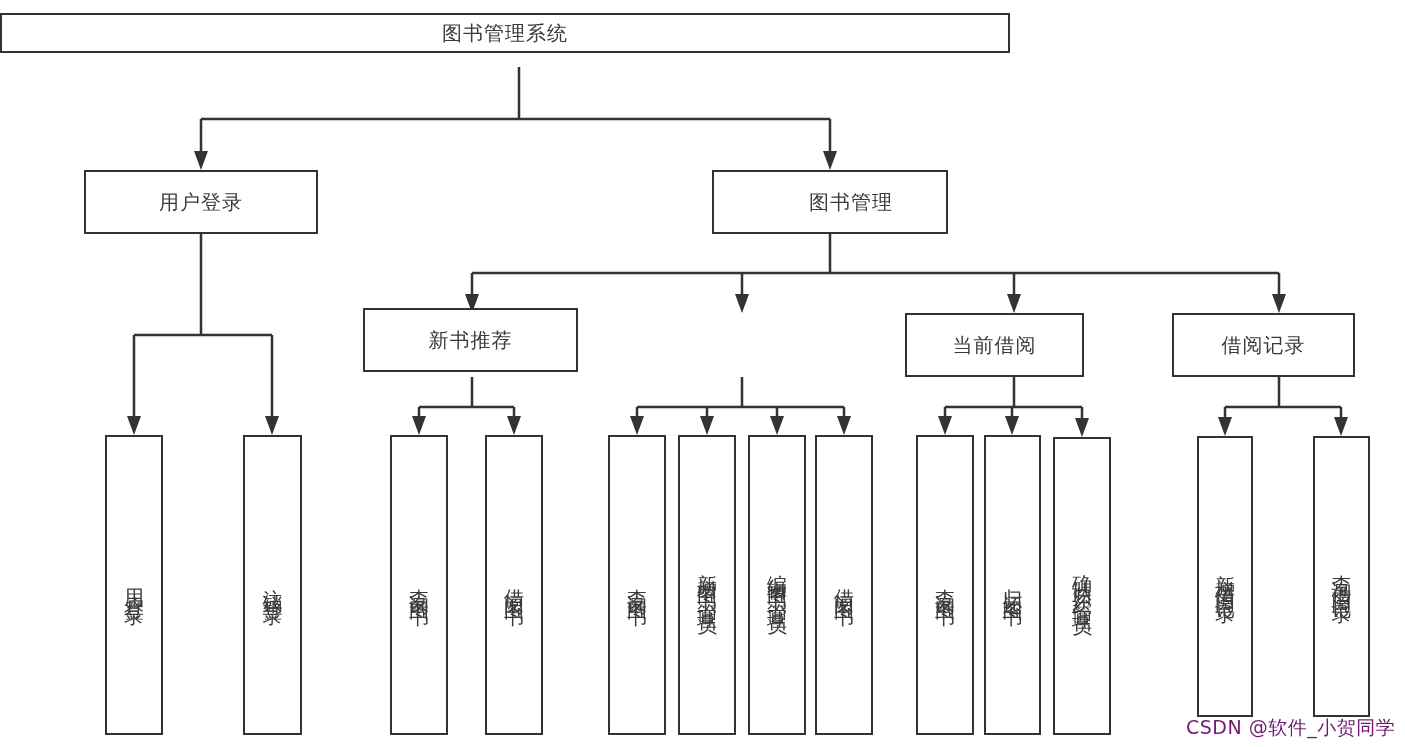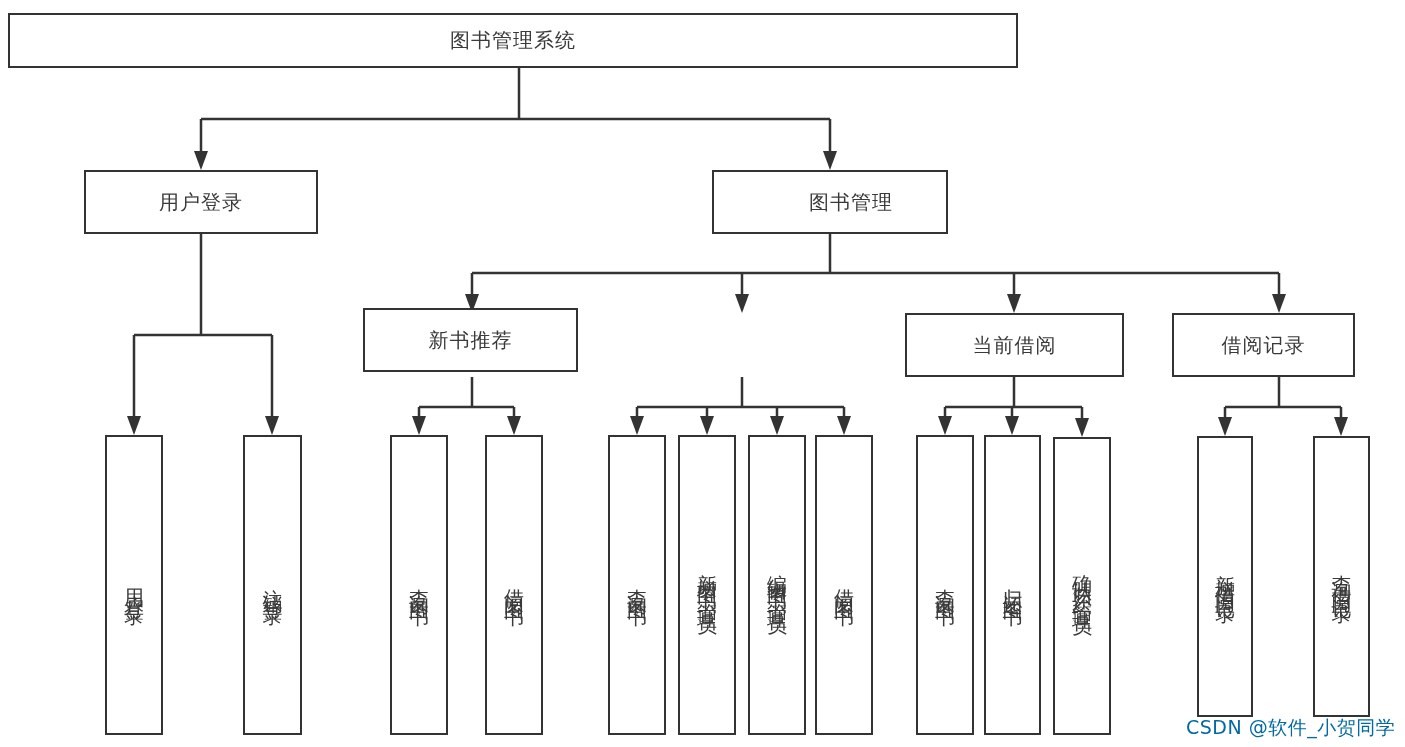--- a/index.html
+++ b/index.html
@@ -45,21 +45,21 @@
     letter-spacing: 6px;
     line-height: 1.05;
     color: #3a3a3a;
   }
   .watermark {
     position: absolute;
     left: 1186px;
     top: 715px;
     font-size: 19px;
     letter-spacing: 0.5px;
-    color: #0369a1;
+    color: #701a75;
     white-space: nowrap;
     text-shadow: 1px 1px 0 rgba(255,255,255,0.9);
   }
 </style>
 </head>
 <body>
 
 <div class="stage">
 
   <svg class="connectors" viewBox="0 0 1405 747">
@@ -88,27 +88,27 @@
       <path d="M770 416 L784 416 L777 435 Z"></path>
       <path d="M837 416 L851 416 L844 435 Z"></path>
       <path d="M938 416 L952 416 L945 435 Z"></path>
       <path d="M1005 416 L1019 416 L1012 435 Z"></path>
       <path d="M1075 418 L1089 418 L1082 437 Z"></path>
       <path d="M1218 417 L1232 417 L1225 436 Z"></path>
       <path d="M1334 417 L1348 417 L1341 436 Z"></path>
     </g>
   </svg>
 
-  <div class="node hnode" style="left:8px; top:13px; width:1010px; height:55px;">图书管理系统</div>
+  <div class="node hnode" style="left:0; top:13px; width:1010px; height:40px;">图书管理系统</div>
 
   <div class="node hnode" style="left:84px; top:170px; width:234px; height:64px;">用户登录</div>
   <div class="node hnode" style="left:712px; top:170px; width:236px; height:64px;padding-left:42px;">图书管理</div>
 
   <div class="node hnode" style="left:363px; top:308px; width:215px; height:64px;">新书推荐</div>
-  <div class="node hnode" style="left:905px; top:313px; width:219px; height:64px;">当前借阅</div>
+  <div class="node hnode" style="left:905px; top:313px; width:179px; height:64px;">当前借阅</div>
   <div class="node hnode" style="left:1172px; top:313px; width:183px; height:64px;">借阅记录</div>
 
   <div class="node leaf" style="left:105px; top:435px; width:58px; height:300px;">
     <span class="vtext">用户登录</span>
   </div>
   <div class="node leaf" style="left:243px; top:435px; width:59px; height:300px;">
     <span class="vtext">注销登录</span>
   </div>
 
   <div class="node leaf" style="left:390px; top:435px; width:58px; height:300px;">

